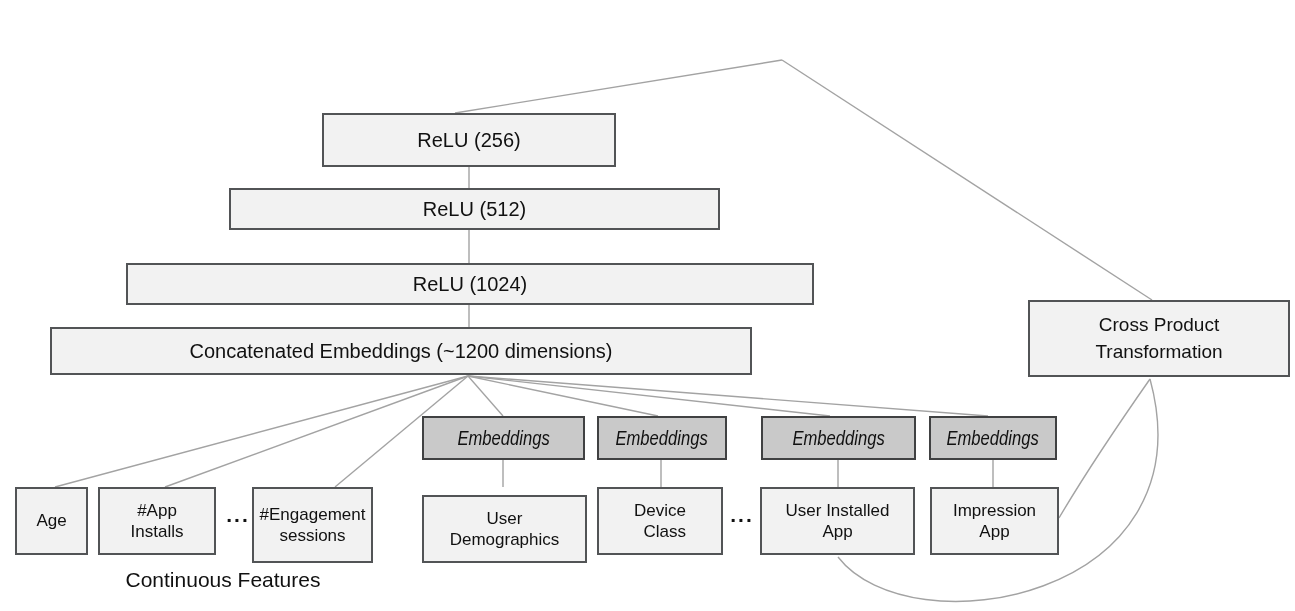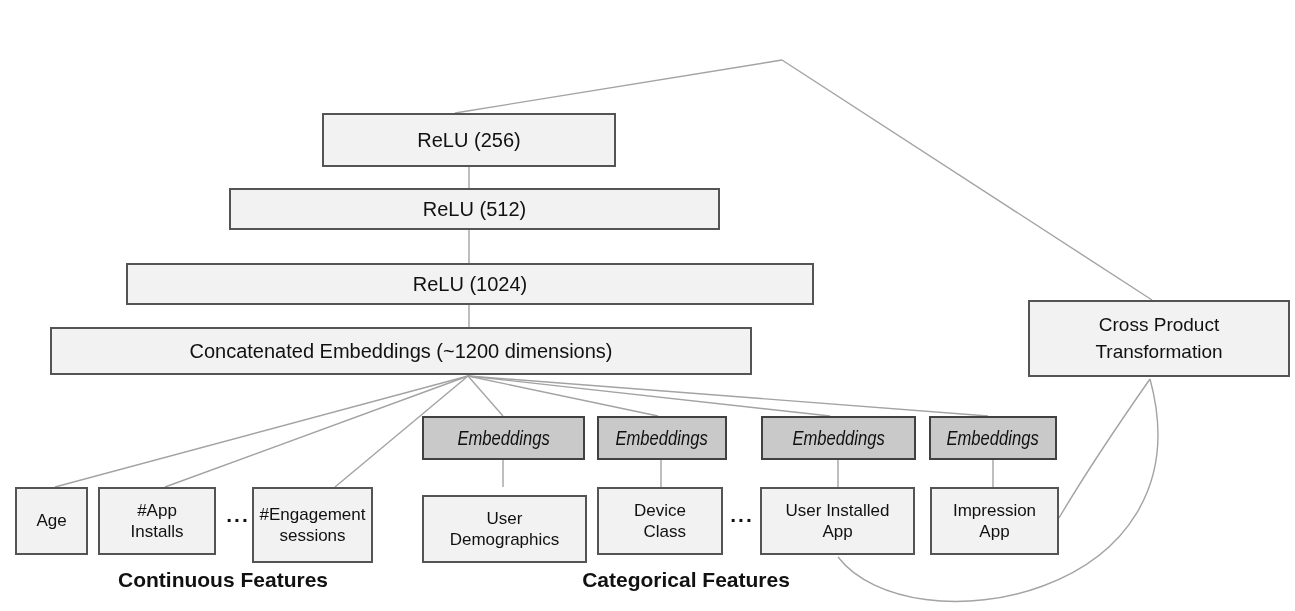--- a/index.html
+++ b/index.html
@@ -32,21 +32,21 @@
     font-style:italic;
   }
   .node.emb .cond{display:inline-block;transform:scaleX(0.83);}
   .dots{
     position:absolute;
     font-size:21px;font-weight:bold;letter-spacing:2px;
     text-align:center;
   }
   .section-label{
     position:absolute;
-    font-size:21px;font-weight:bold;
+    font-size:21px;font-weight:normal;
     text-align:center;
     white-space:nowrap;
   }
 </style>
 </head>
 <body>
 
 <div class="canvas">
 
   <svg class="wires" viewBox="0 0 1295 611">
@@ -98,15 +98,14 @@
 Demographics</div>
   <div class="node small" style="left:597px;top:487px;width:126px;height:68px;text-align:right;">Device
 Class</div>
   <div class="dots" style="left:726px;top:503px;width:32px;">...</div>
   <div class="node small" style="left:760px;top:487px;width:155px;height:68px;">User Installed
 App</div>
   <div class="node small" style="left:930px;top:487px;width:129px;height:68px;">Impression
 App</div>
 
   <div class="section-label" style="left:96px;top:568px;width:254px;">Continuous Features</div>
-  <div class="section-label" style="left:578px;top:568px;width:216px;">Categorical Features</div>
 
 </div>
 
 </body></html>

